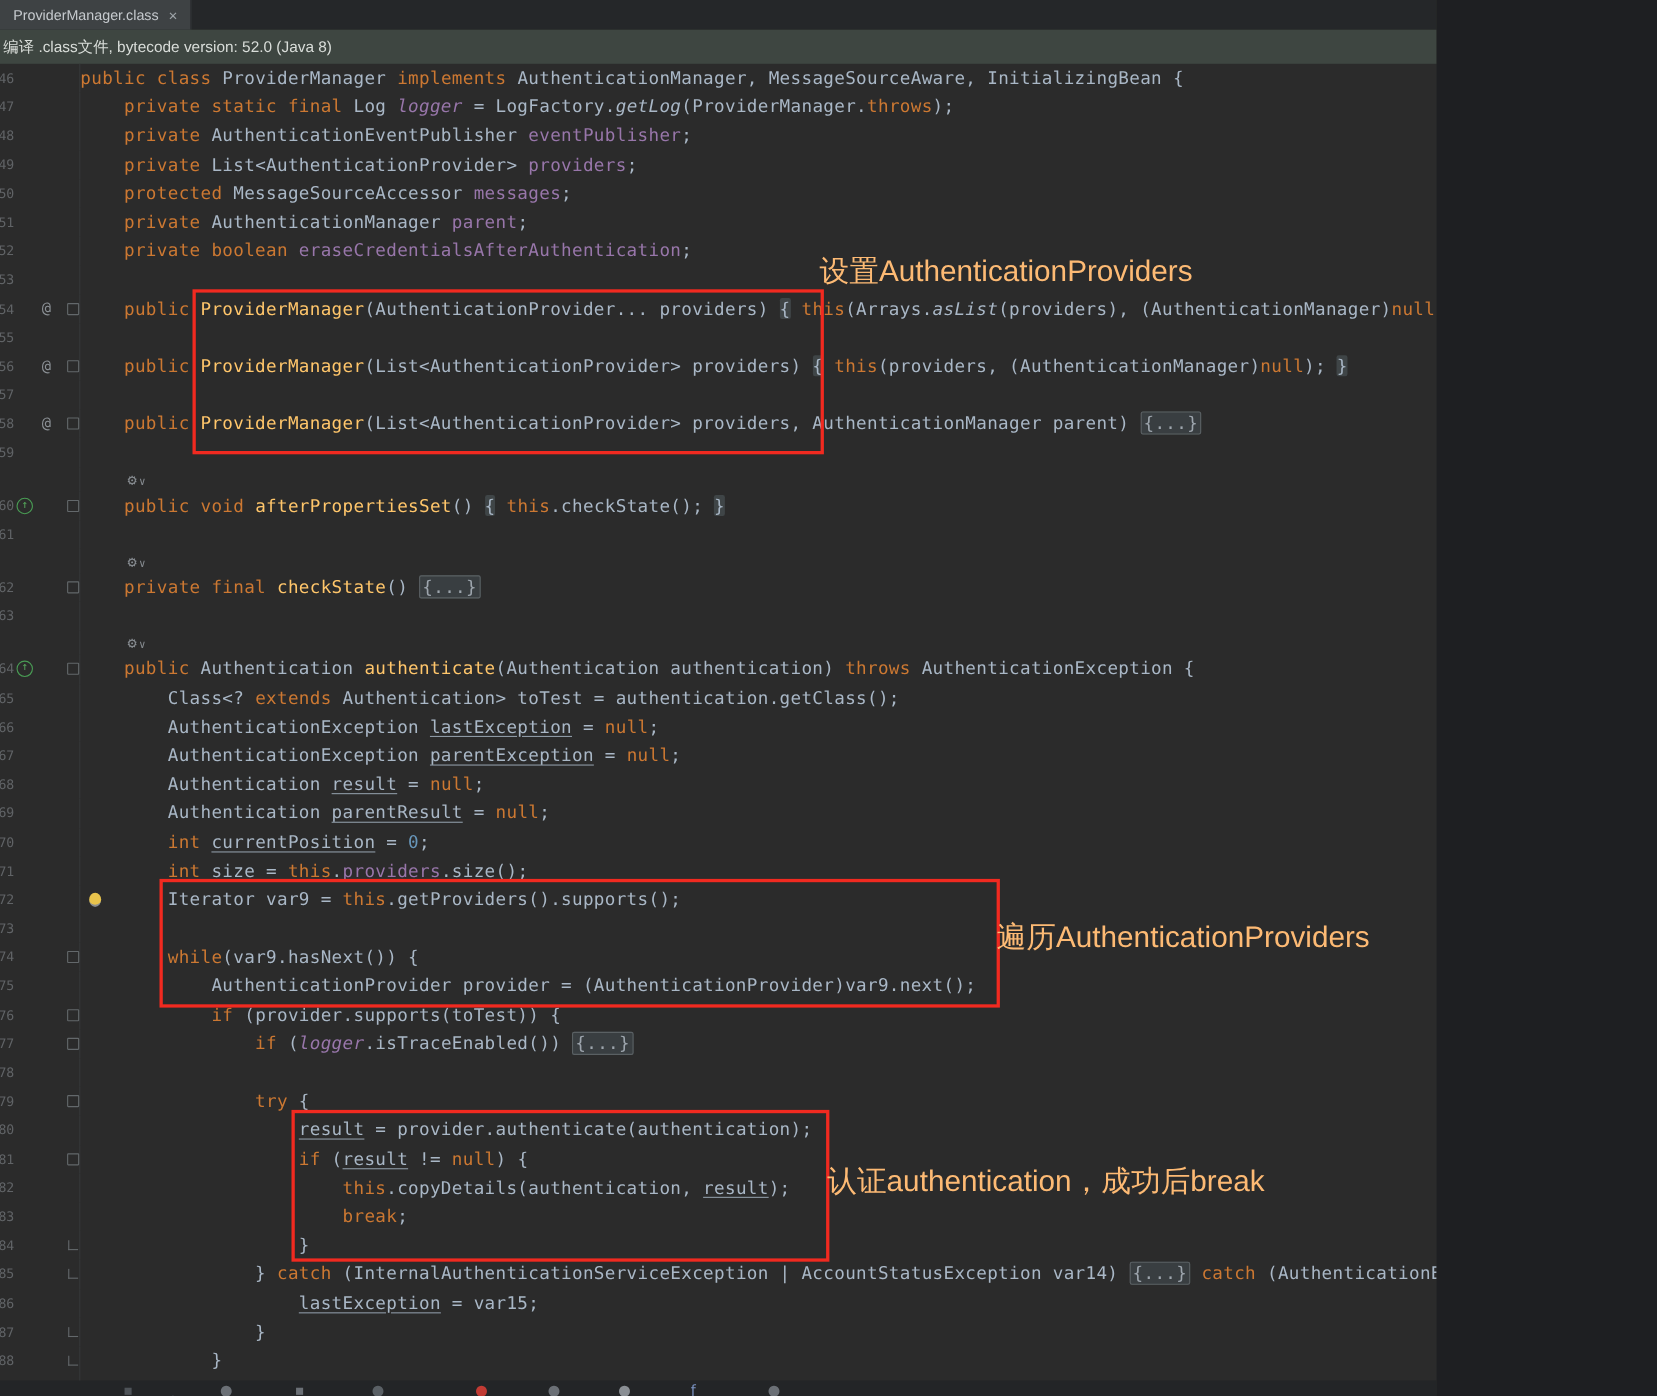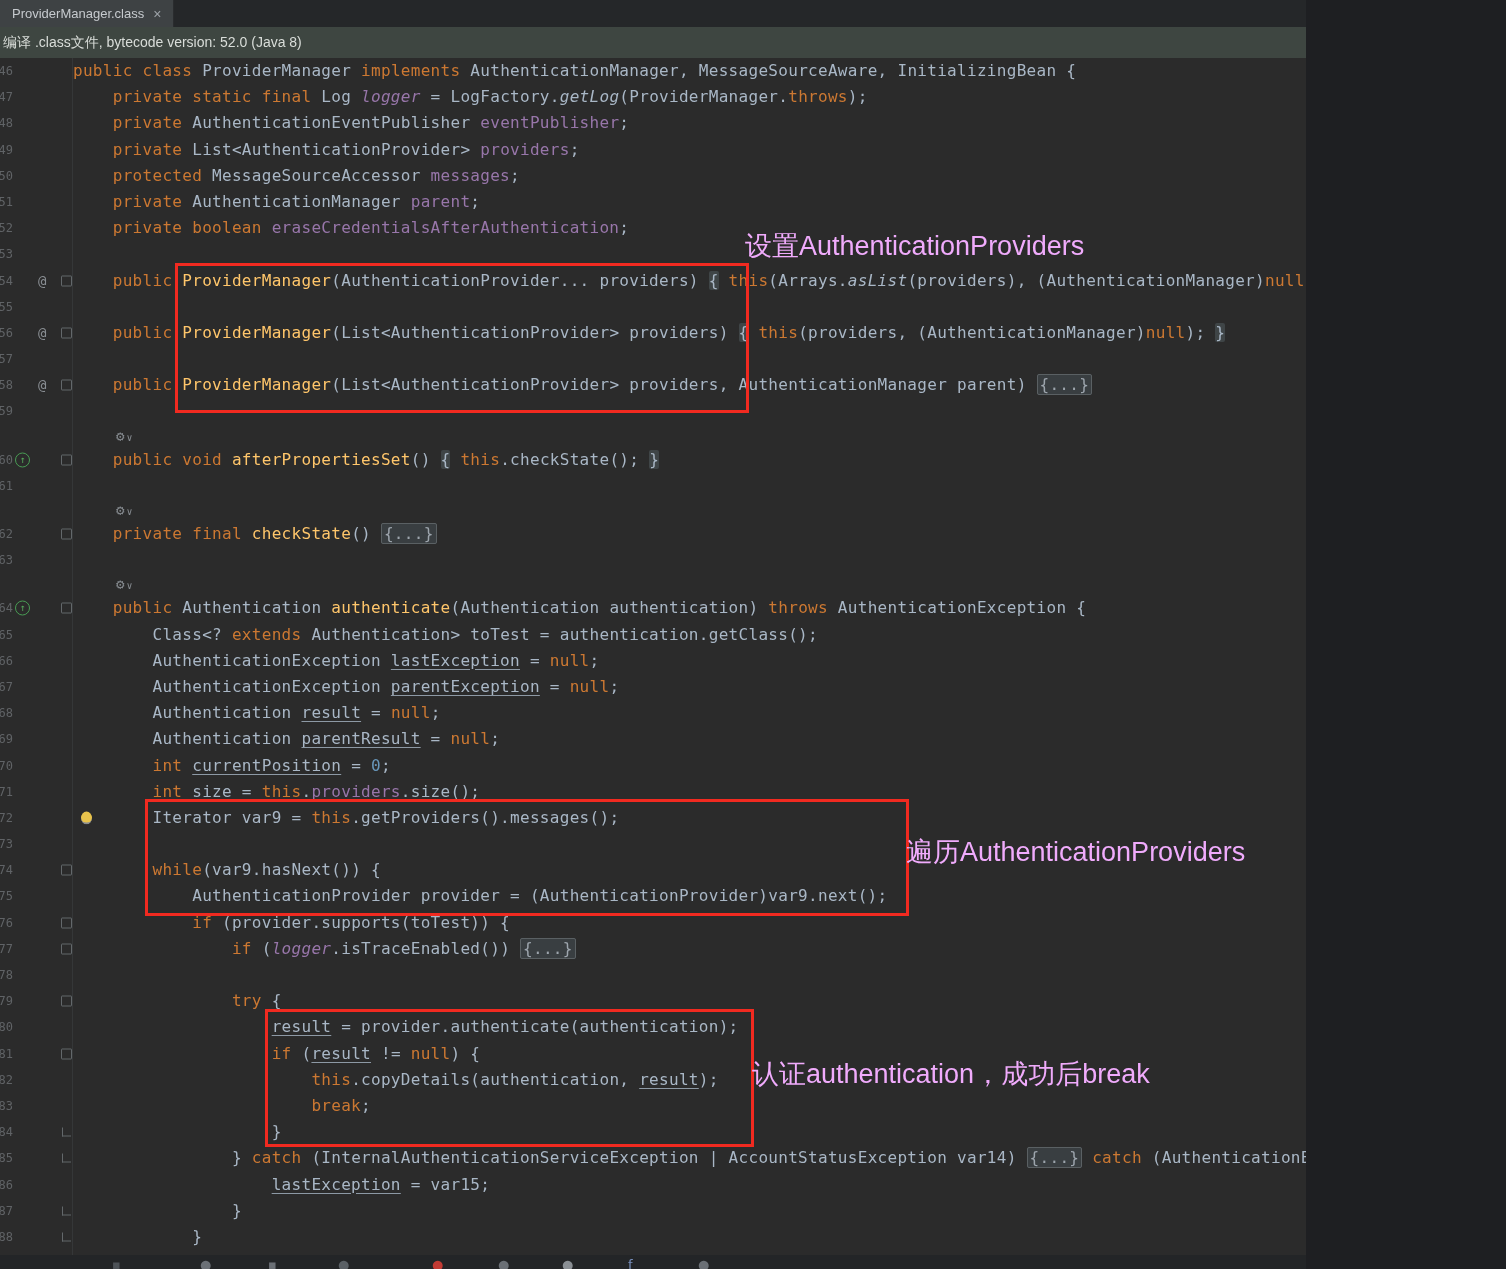--- a/index.html
+++ b/index.html
@@ -36,21 +36,21 @@
   .t-f{color:#9876aa;}
   .t-fi{color:#9876aa;font-style:italic;}
   .t-ci{color:#a9b7c6;font-style:italic;}
   .t-m{color:#ffc66b;}
   .t-n{color:#6897bb;}
   .t-u{color:#a9b7c6;text-decoration:underline;text-underline-offset:3px;text-decoration-color:#8d99a5;}
   .t-fo{background:#393e41;border:1px solid #5a6063;border-radius:2px;color:#9da5ad;padding:0 2px;}
   .t-b{background:#3f4547;border-radius:2px;}
   
   .rbox{position:absolute;border:3px solid #f12a20;z-index:5;}
-  .rnote{position:absolute;color:#f0abfc;font-size:27px;font-family:"Liberation Sans",sans-serif;
+  .rnote{position:absolute;color:#fdba74;font-size:27px;font-family:"Liberation Sans",sans-serif;
          z-index:5;white-space:nowrap;}
   
   #taskbar{position:absolute;left:0;right:0;bottom:0;height:14px;background:#232527;overflow:hidden;z-index:6;}
   .tbicon{position:absolute;top:3px;font-size:13px;line-height:13px;letter-spacing:0;
           font-family:"DejaVu Sans","Liberation Sans",sans-serif;}
 </style>
 </head>
 <body>
 
 <div id="root">
@@ -281,21 +281,21 @@
         <span class="gicons"></span>
         <span class="code"><span class="t-kw">        int </span><span class="t-d">size = </span><span class="t-kw">this</span><span class="t-d">.</span><span class="t-f">providers</span><span class="t-d">.size();</span></span>
       </div>
       <div class="row">
         <span class="gnum">
           <span>72</span>
         </span>
         <span class="gicons">
           <span class="mk mk-bulb"></span>
         </span>
-        <span class="code"><span class="t-d">        Iterator var9 = </span><span class="t-kw">this</span><span class="t-d">.getProviders().messages();</span></span>
+        <span class="code"><span class="t-d">        Iterator var9 = </span><span class="t-kw">this</span><span class="t-d">.getProviders().supports();</span></span>
       </div>
       <div class="row">
         <span class="gnum">
           <span>73</span>
         </span>
         <span class="gicons"></span>
         <span class="code"></span>
       </div>
       <div class="row">
         <span class="gnum">

